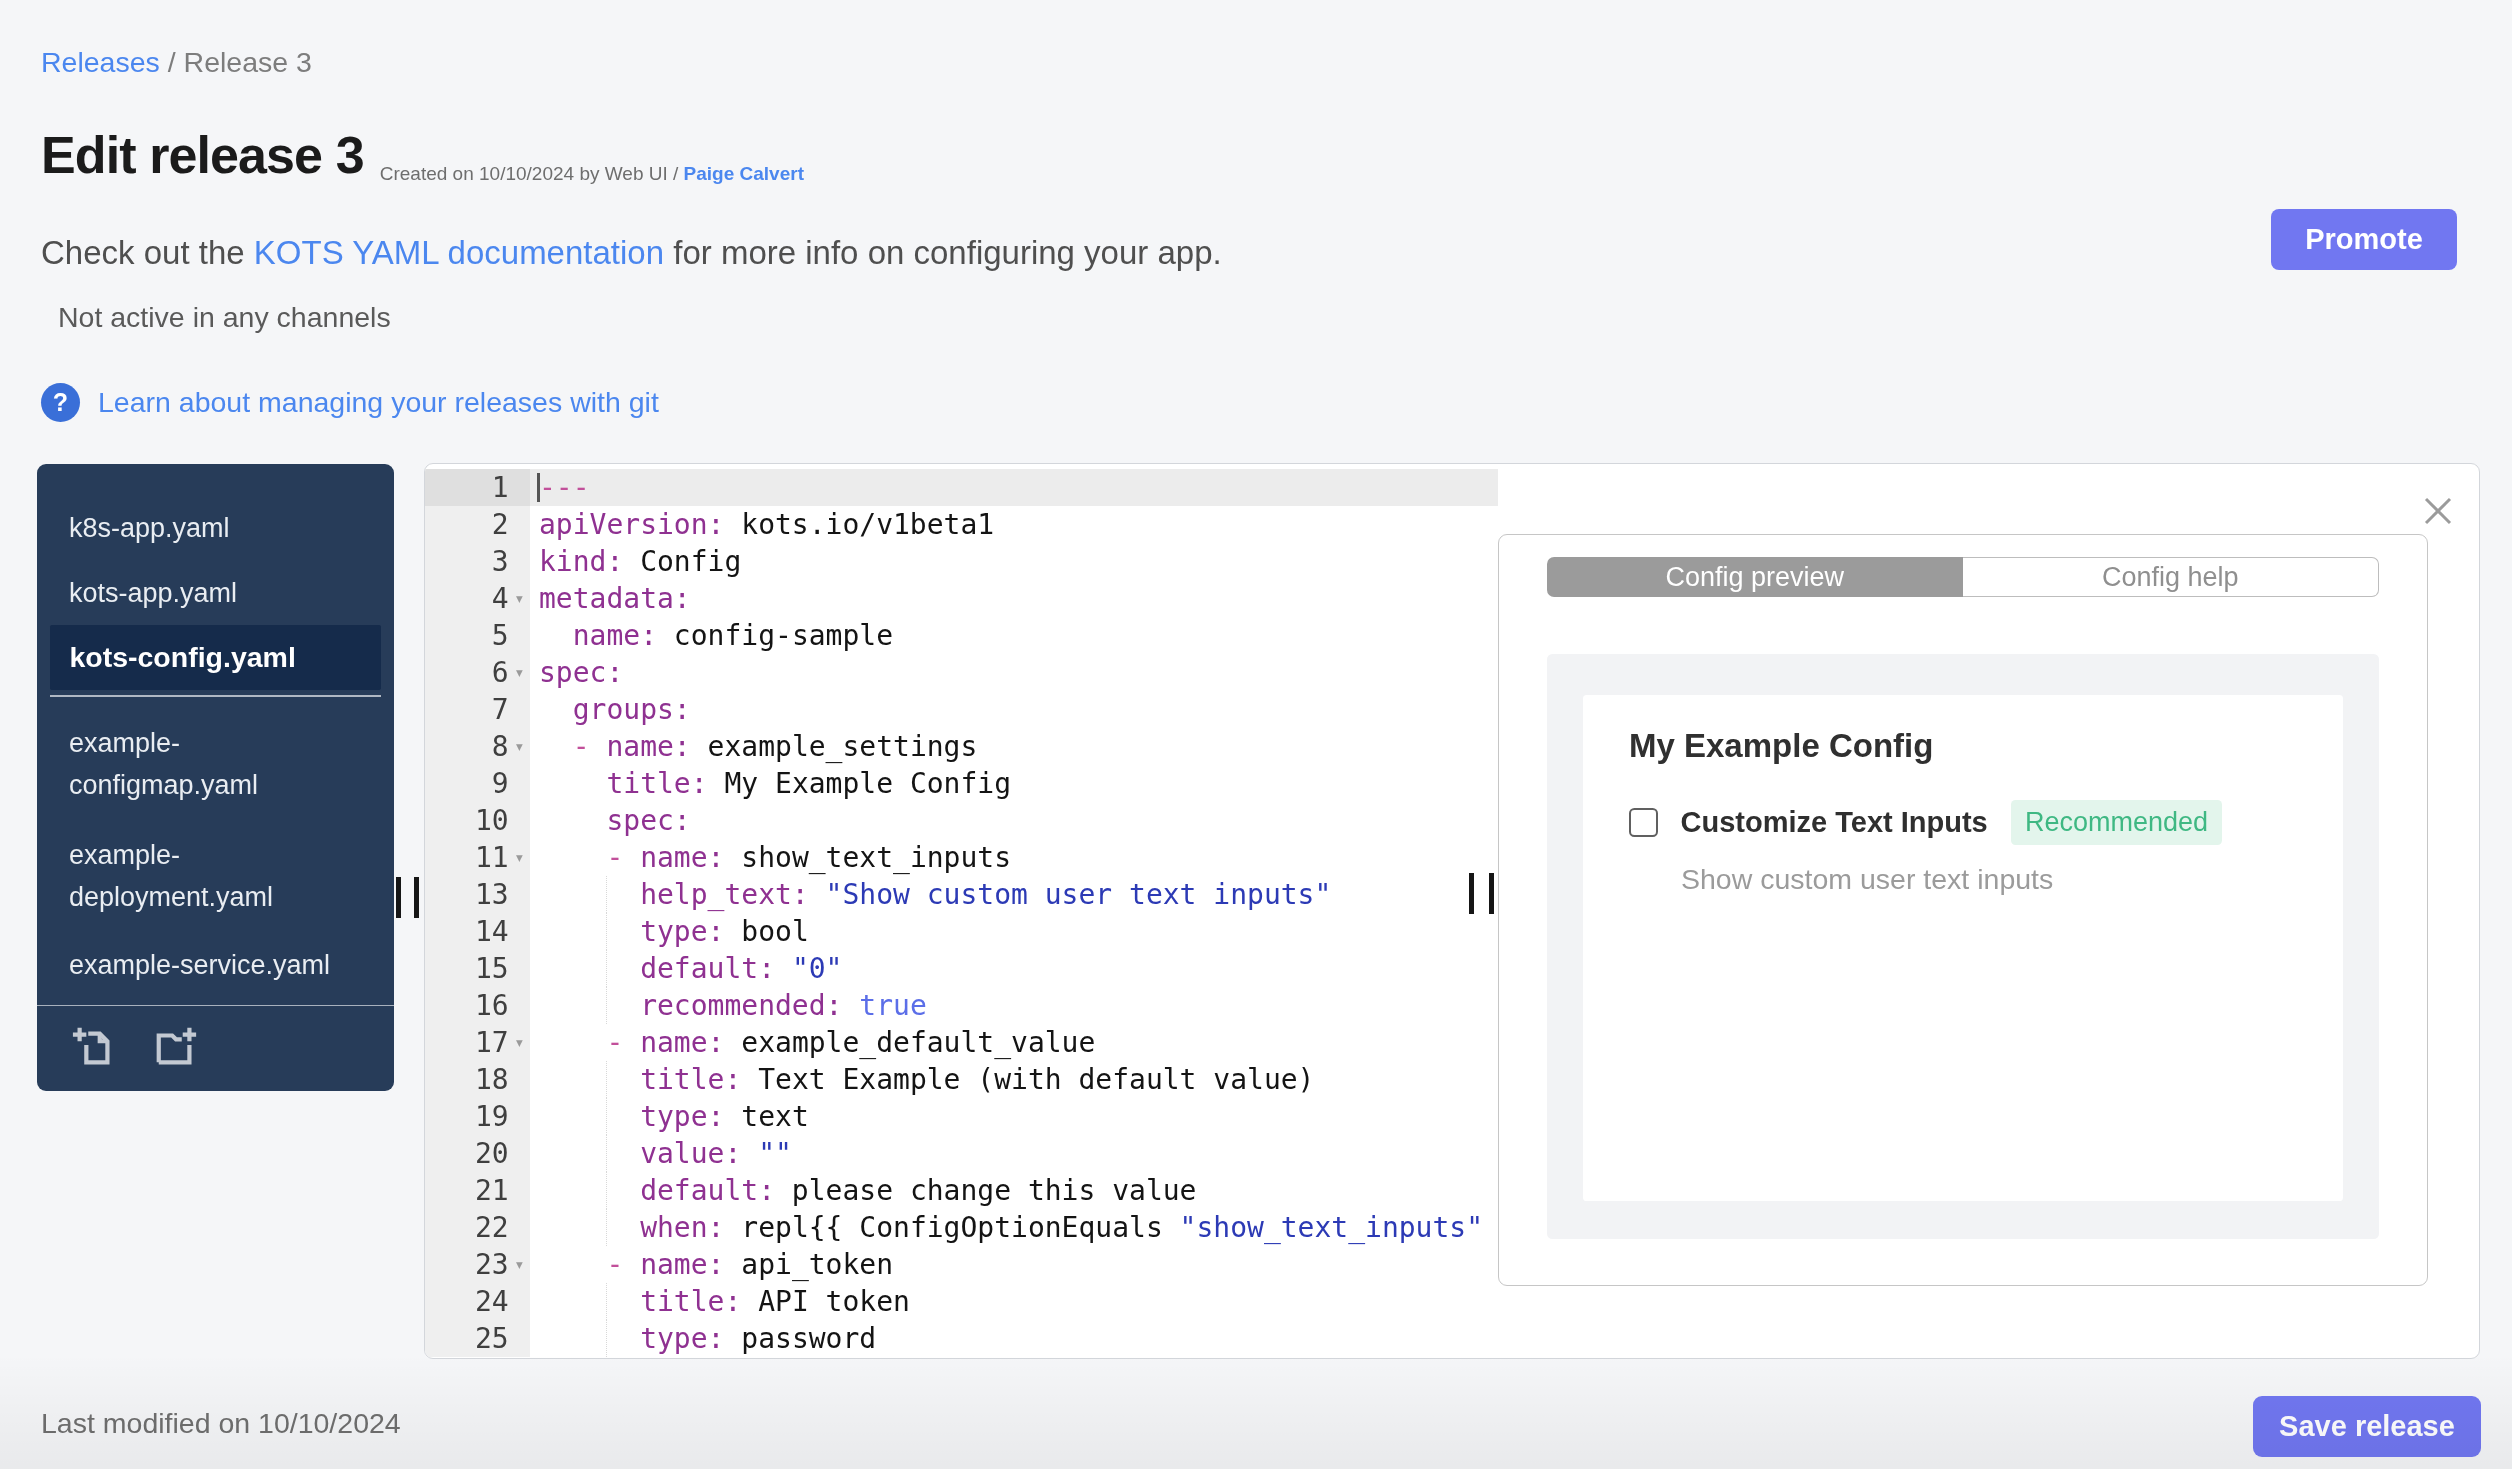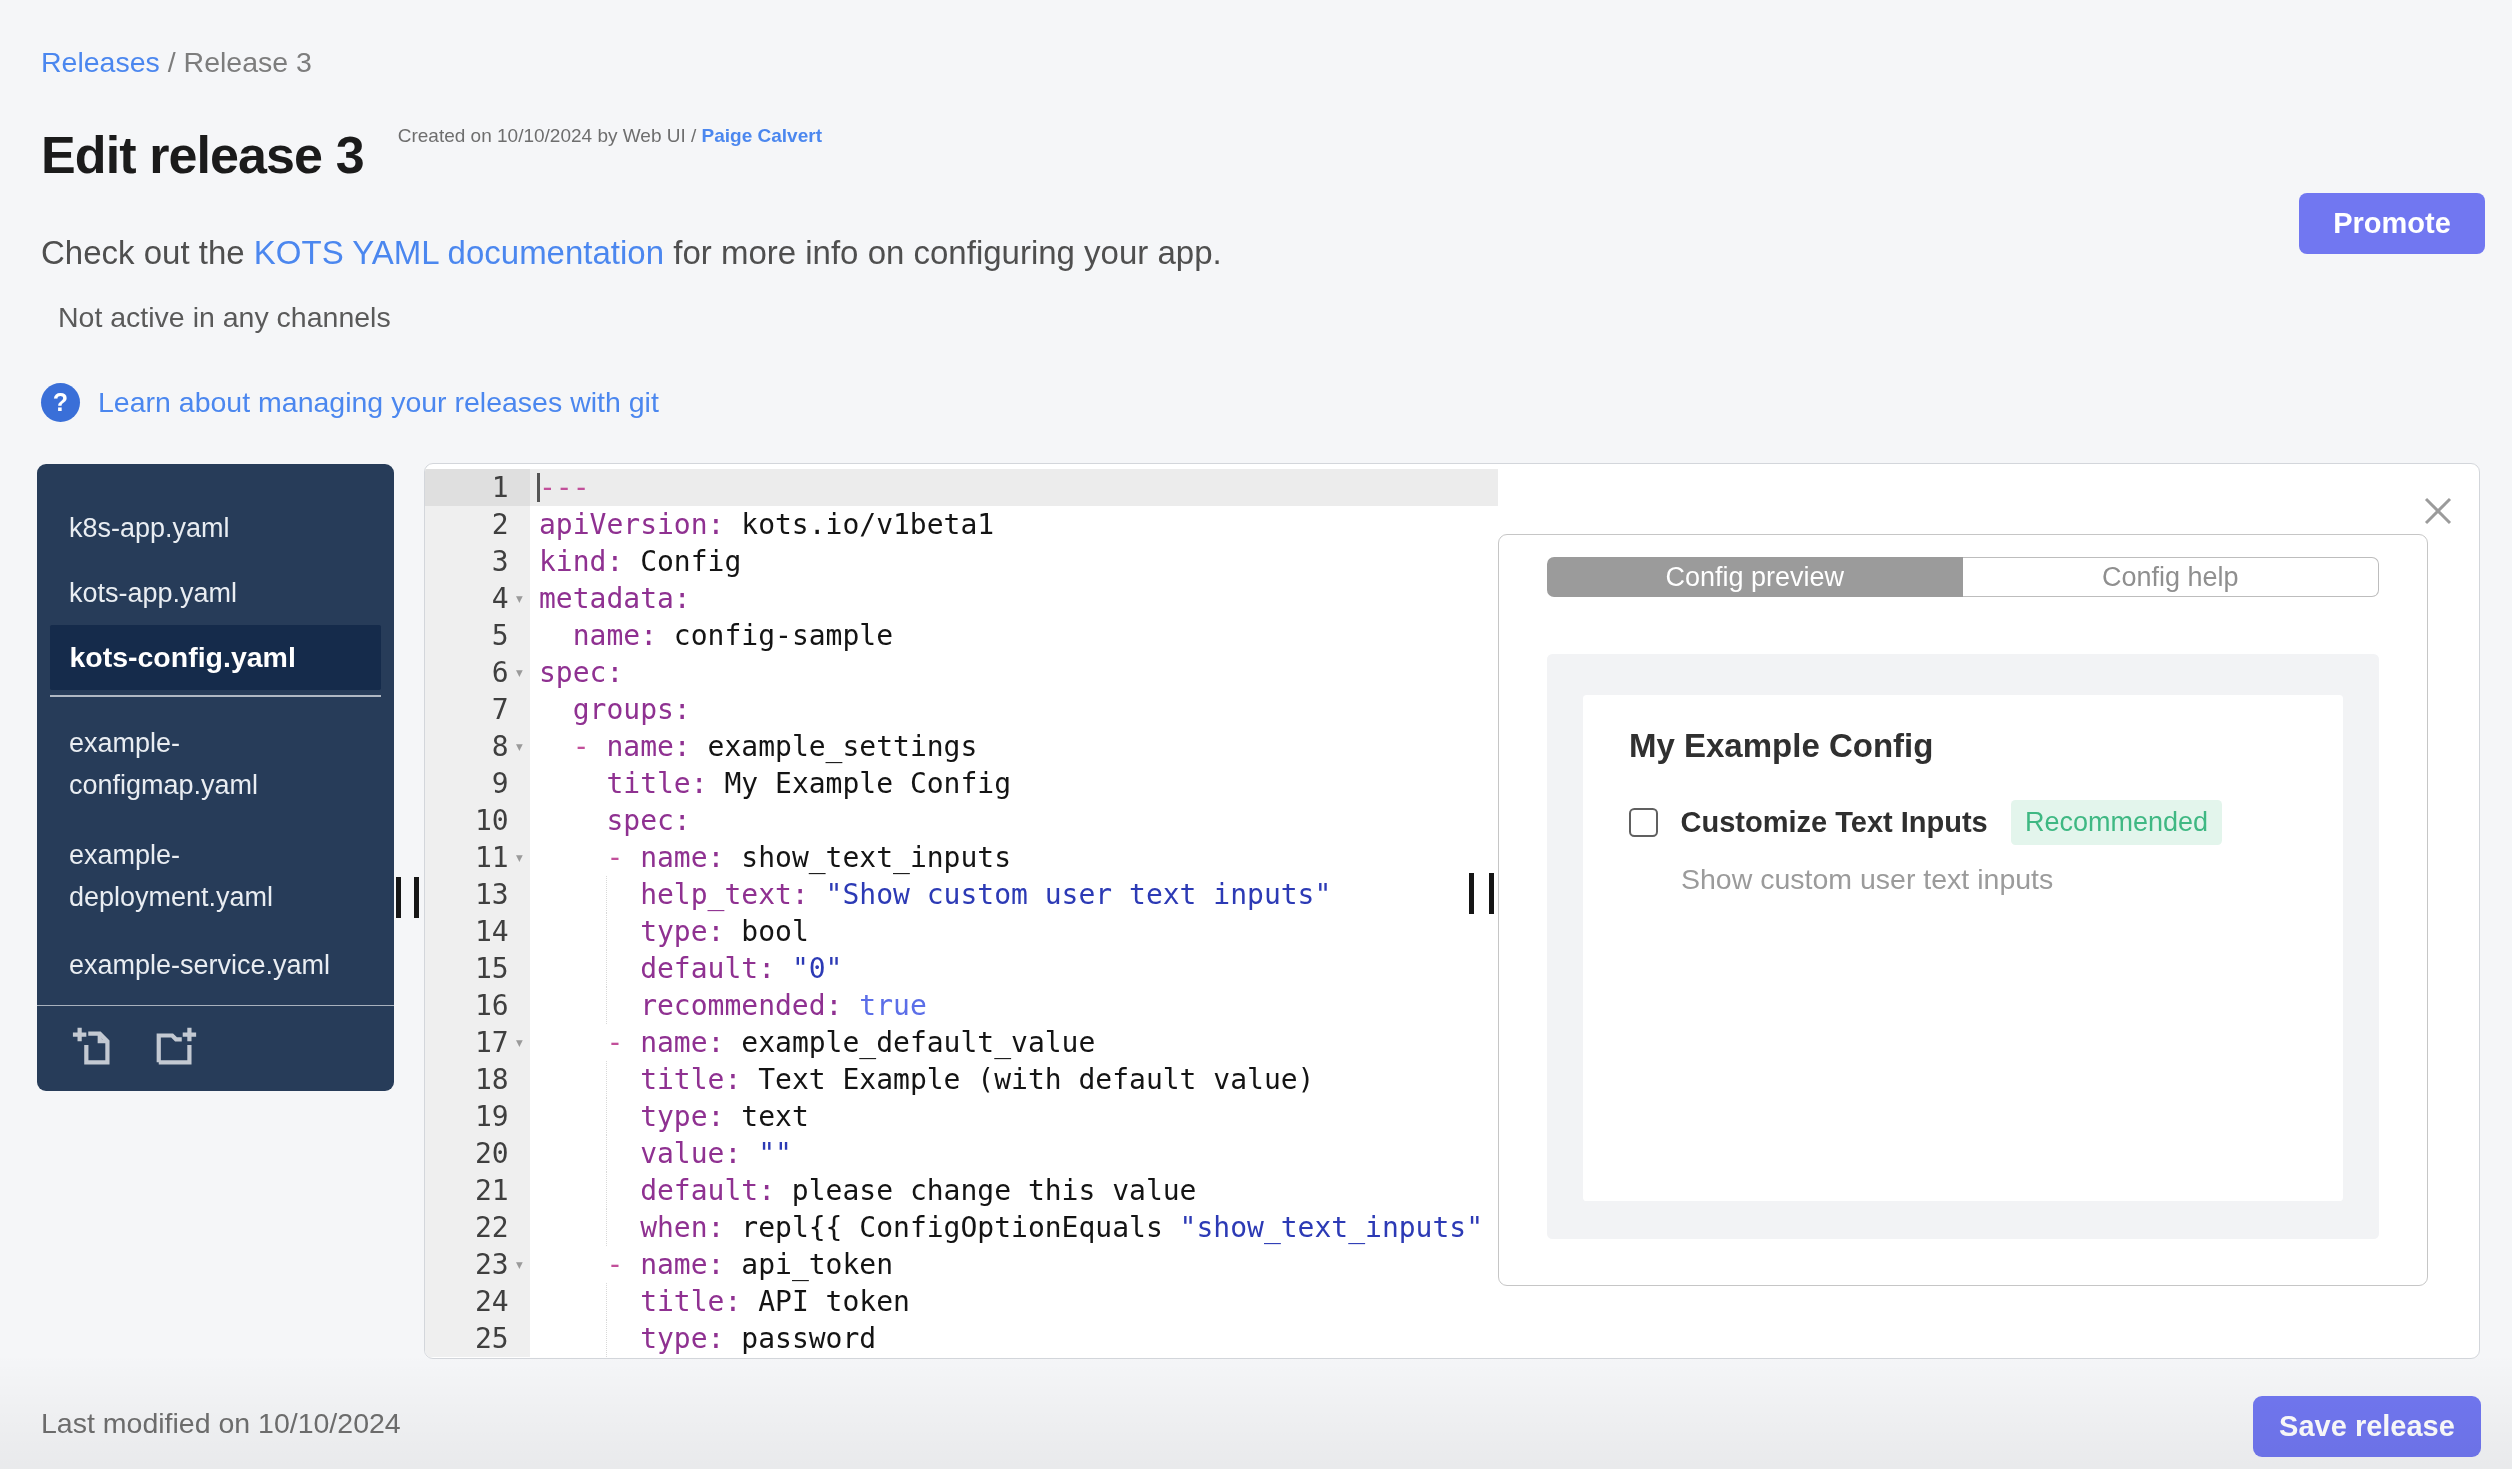--- a/index.html
+++ b/index.html
@@ -4,33 +4,33 @@
 <style>
   html,body{margin:0;padding:0;width:2512px;height:1469px;overflow:hidden;}
   body{position:relative;background:#F5F6F8;font-family:"Liberation Sans",sans-serif;color:#333;}
   .abs{position:absolute;}
   a{text-decoration:none;cursor:pointer;}
 
   
   .breadcrumb{left:41px;top:46px;font-size:28.5px;}
   .breadcrumb .lnk{color:var(--c-link);}
   .breadcrumb .sep,.breadcrumb .cur{color:#7D7D7D;}
-  .title-row{left:41px;top:125px;display:flex;align-items:flex-start;gap:34px;}
+  .title-row{left:41px;top:125px;display:flex;align-items:flex-end;gap:16px;}
   .title-row h1{margin:0;font-size:52px;font-weight:bold;color:#1B1B1B;letter-spacing:-0.9px;}
   .created{font-size:19px;color:#6E6E6E;}
   .created .lnk{color:var(--c-link);font-weight:bold;}
   .docs-line{left:41px;top:234px;font-size:33px;color:#4F4F4F;}
   .docs-line .lnk{color:var(--c-link);}
   .channel-status{left:41px;top:301px;font-size:28.5px;color:#5A5A5A;margin-left:17px;}
   .git-help{left:41px;top:383px;display:flex;align-items:center;gap:18px;}
   .q-circle{width:39px;height:39px;border-radius:50%;background:#3A6FD8;color:#fff;font-size:25px;font-weight:bold;display:flex;align-items:center;justify-content:center;}
   .git-help .lnk{font-size:28.5px;color:var(--c-link);}
 
   .btn{display:flex;align-items:center;justify-content:center;background:var(--c-accent);color:#fff;font-weight:bold;border:none;border-radius:8px;cursor:pointer;font-family:inherit;}
-  .promote{left:2271px;top:193px;width:186px;height:61px;font-size:29px;margin-left:28px;}
+  .promote{left:2271px;top:209px;width:186px;height:61px;font-size:29px;}
   .save{left:2253px;top:1396px;width:228px;height:61px;font-size:29px;border-radius:9px;}
 
   
   .sidebar{left:37px;top:464px;width:357px;height:627px;background:var(--c-sidebar);border-radius:9px;color:#E9EDF2;overflow:hidden;}
   .file-list{padding-top:32px;}
   .file-item{padding:14.3px 18px 14.3px 32px;font-size:27px;line-height:36px;cursor:pointer;white-space:nowrap;}
   .file-item.multi{line-height:42px;}
   .file-item.selected{margin:0 13.4px;padding:14.3px 0 14.3px 19px;background:var(--c-sidebar-sel);font-size:28.5px;font-weight:bold;color:#fff;border-radius:1.8px;}
   .side-divider{height:1.8px;margin:5.3px 13.4px 10.7px;background:#C9CED6;opacity:.85;}
   .sidebar-footer{position:absolute;bottom:0;left:0;right:0;border-top:1.8px solid rgba(201,206,214,.8);padding:18px 0 21.4px 34px;display:flex;gap:36px;}

